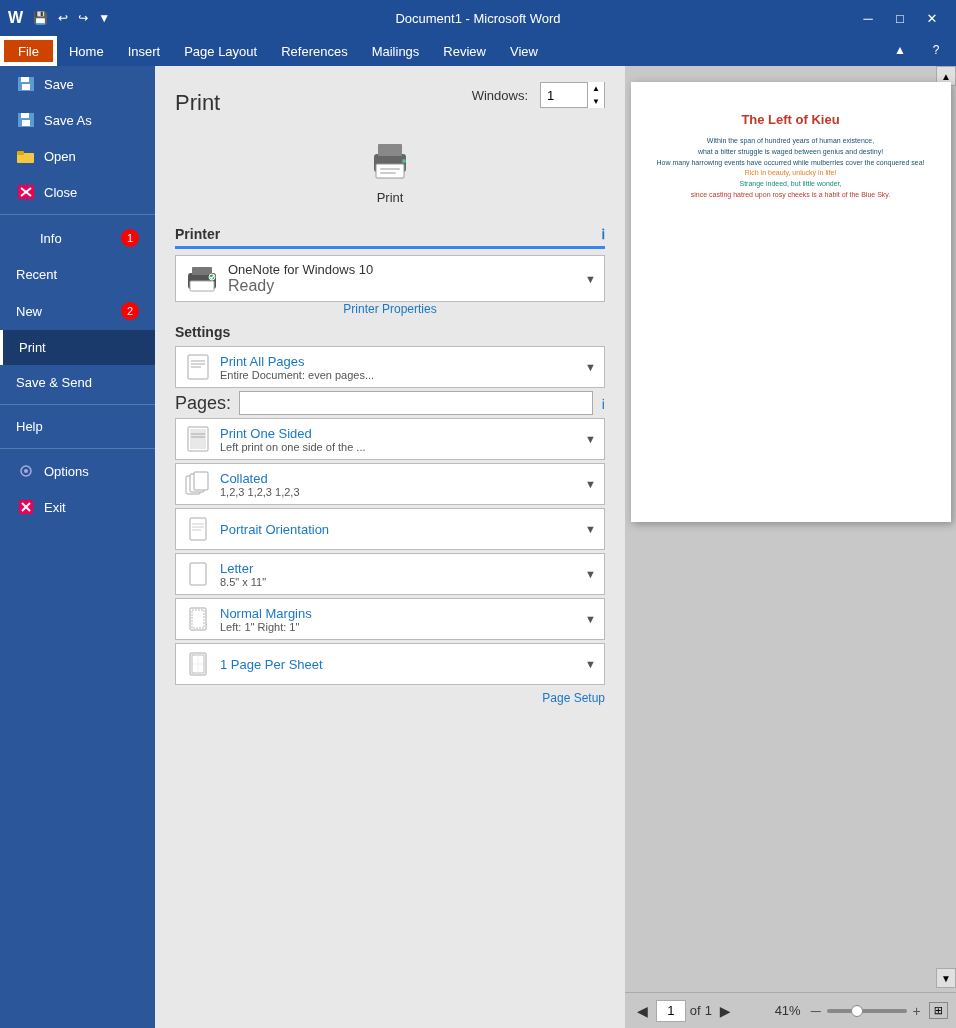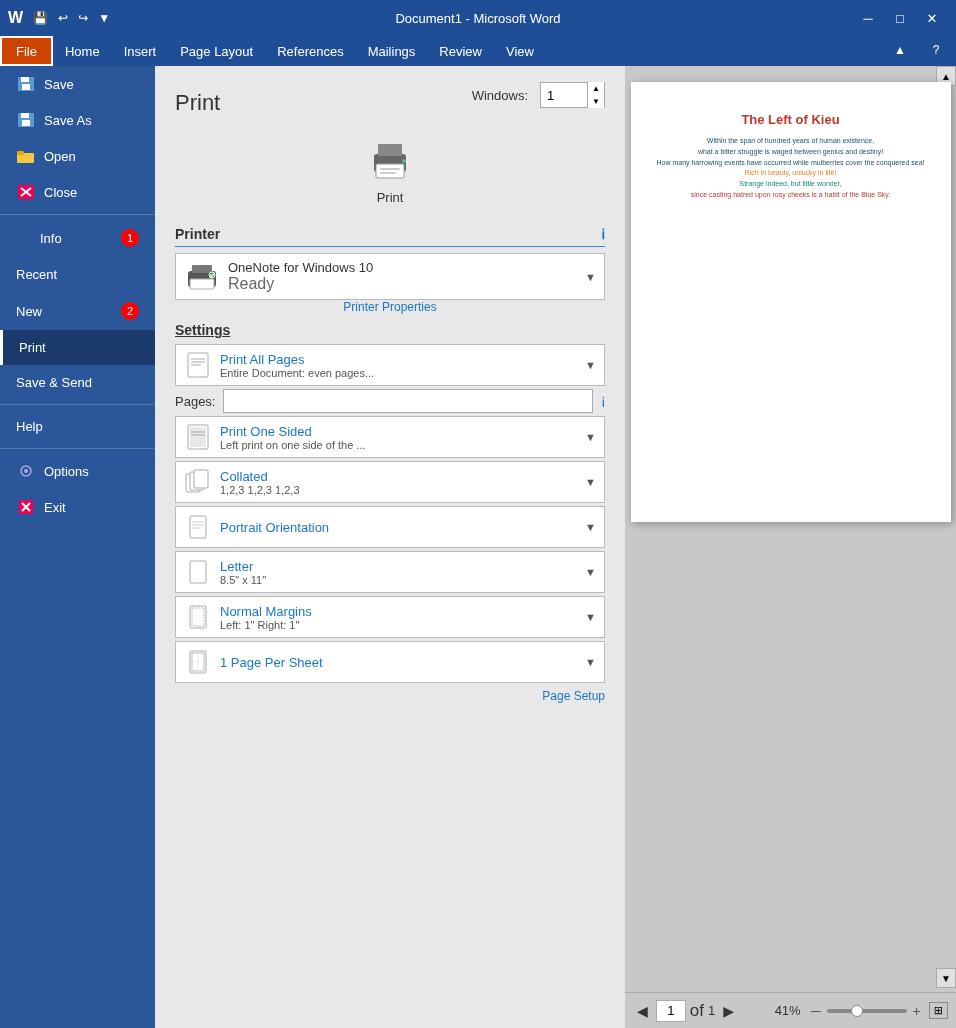--- a/index.html
+++ b/index.html
@@ -36,21 +36,21 @@
       padding: 6px 12px;
       color: white;
       cursor: pointer;
       font-size: 13px;
       height: 100%;
       display: flex;
       align-items: center;
     }
     .ribbon-tab.active { background: #2b579a; border-top: 2px solid #f0a500; }
     .ribbon-tab.file-tab { background: #cc4400; color: white; padding: 6px 14px; }
-    .ribbon-tab.file-tab.active { background: #cc4400; border: 2px solid #ffffff; }
+    .ribbon-tab.file-tab.active { background: #cc4400; border: 4px solid #ffffff; }
     .ribbon-right { margin-left: auto; display: flex; align-items: center; gap: 4px; padding-right: 4px; }
 
     
     .main-container { display: flex; height: calc(1028px - 66px); }
 
     
     .sidebar {
       width: 155px;
       background: #2b579a;
       display: flex;
@@ -127,40 +127,40 @@
       display: flex;
       flex-direction: column;
       align-items: center;
       justify-content: center;
       gap: 4px;
     }
 
     
     .printer-svg { width: 48px; height: 48px; }
 
-    .section-label { font-size: 14px; font-weight: 600; color: #333; margin: 8px 0 6px 0; border-bottom: 1px solid #3b82f6; padding-bottom: 4px; }
+    .section-label { font-size: 14px; font-weight: 600; color: #333; margin: 8px 0 6px 0; border-bottom: 3px solid #3b82f6; padding-bottom: 4px; }
 
     .printer-row {
       display: flex;
       align-items: center;
       border: 1px solid #bbb;
       background: white;
       padding: 6px 8px;
       margin-bottom: 0;
       cursor: pointer;
       position: relative;
     }
     .printer-icon { width: 36px; height: 32px; margin-right: 8px; flex-shrink: 0; }
     .dropdown-arrow { position: absolute; right: 8px; top: 50%; transform: translateY(-50%); color: #555; font-size: 11px; }
     .info-icon { position: absolute; right: 4px; top: 4px; color: #1a77c9; font-size: 14px; cursor: pointer; }
 
     .printer-props-link { text-align: center; color: #1a77c9; font-size: 12px; cursor: pointer; margin-bottom: 8px; }
 
     .settings-section { margin-top: 4px; }
-    .settings-label { font-size: 14px; font-weight: 600; color: #333; margin-bottom: 6px; text-decoration: underline; }
+    .settings-label { font-size: 14px; font-weight: 600; color: #333; margin-bottom: 6px; }
 
     .setting-row {
       display: flex;
       align-items: center;
       border: 1px solid #bbb;
       background: white;
       padding: 6px 8px;
       margin-bottom: 3px;
       cursor: pointer;
       position: relative;
@@ -170,21 +170,21 @@
     .setting-text { flex: 1; }
     .setting-main { font-size: 13px; color: #1a77c9; font-weight: 500; }
     .setting-sub { font-size: 11px; color: #555; }
 
     .pages-row {
       display: flex;
       align-items: center;
       margin-bottom: 3px;
       gap: 8px;
     }
-    .pages-label { font-size: 13px; color: #333; }
+    .pages-label { font-size: 18px; color: #333; }
     .pages-input {
       flex: 1;
       height: 24px;
       border: 1px solid #aaa;
       padding: 2px 4px;
       font-size: 13px;
     }
 
     .page-setup-link { text-align: right; color: #1a77c9; font-size: 12px; cursor: pointer; margin-top: 6px; }
 
@@ -582,21 +582,21 @@
         </div>
 
         <div style="flex:1;"></div>
 
         <div style="position:absolute;bottom:40px;right:0;width:20px;height:20px;background:#e0e0e0;border:1px solid #aaa;display:flex;align-items:center;justify-content:center;cursor:pointer;font-size:10px;">▼</div>
 
         <div class="bottom-bar" style="width:100%;">
           <div class="page-nav">
             <button class="nav-btn">◀</button>
             <input class="page-input" type="text" value="1" style="width: 30px; height: 22px; border: 1px solid rgb(170, 170, 170); text-align: center; font-size: 13px;">
-            <span style="font-size:17px;color:#333;">of</span>
+            <span style="font-size:13px;color:#333;">of</span>
             <span style="font-size:13px;color:#333;">1</span>
             <button class="nav-btn">▶</button>
           </div>
           <div class="zoom-area">
             <span style="font-size:13px;color:#333;margin-right:4px;">41%</span>
             <button class="zoom-minus">─</button>
             <div class="zoom-slider">
               <div class="zoom-slider-thumb"></div>
             </div>
             <button class="zoom-plus">+</button>

